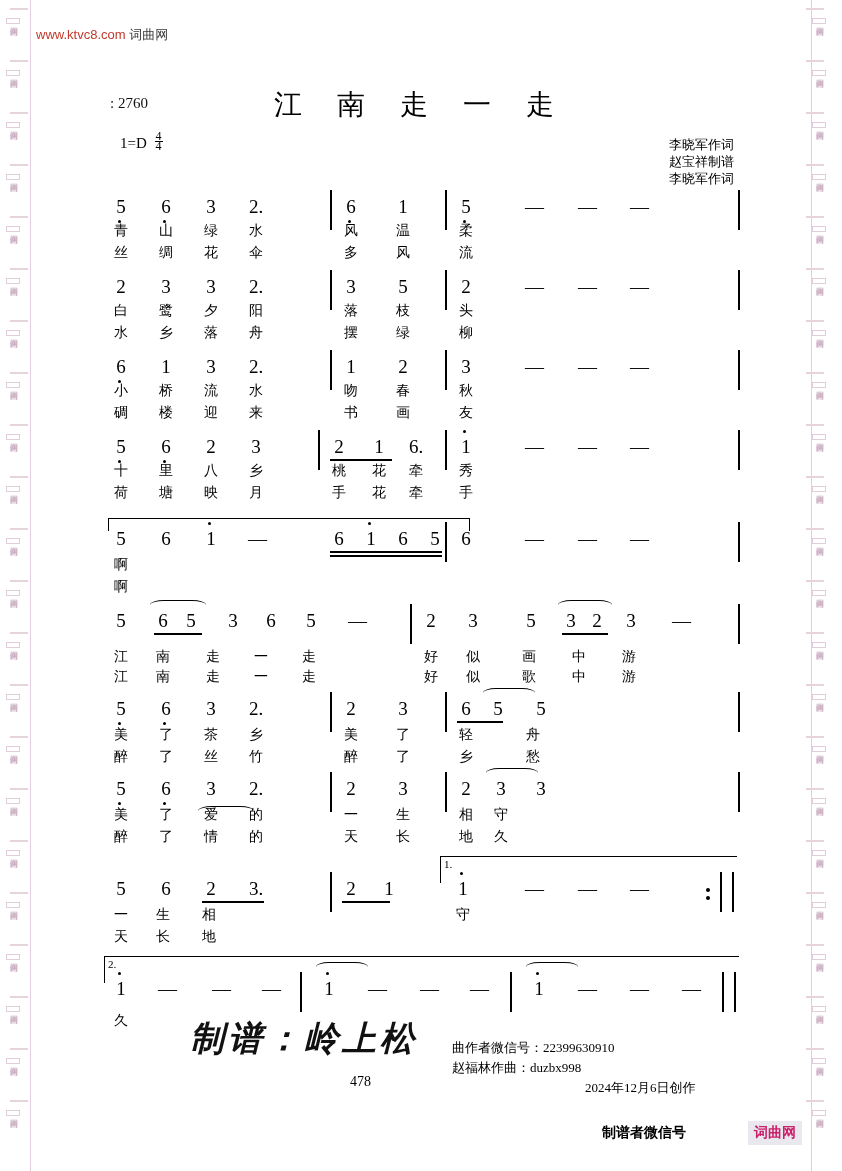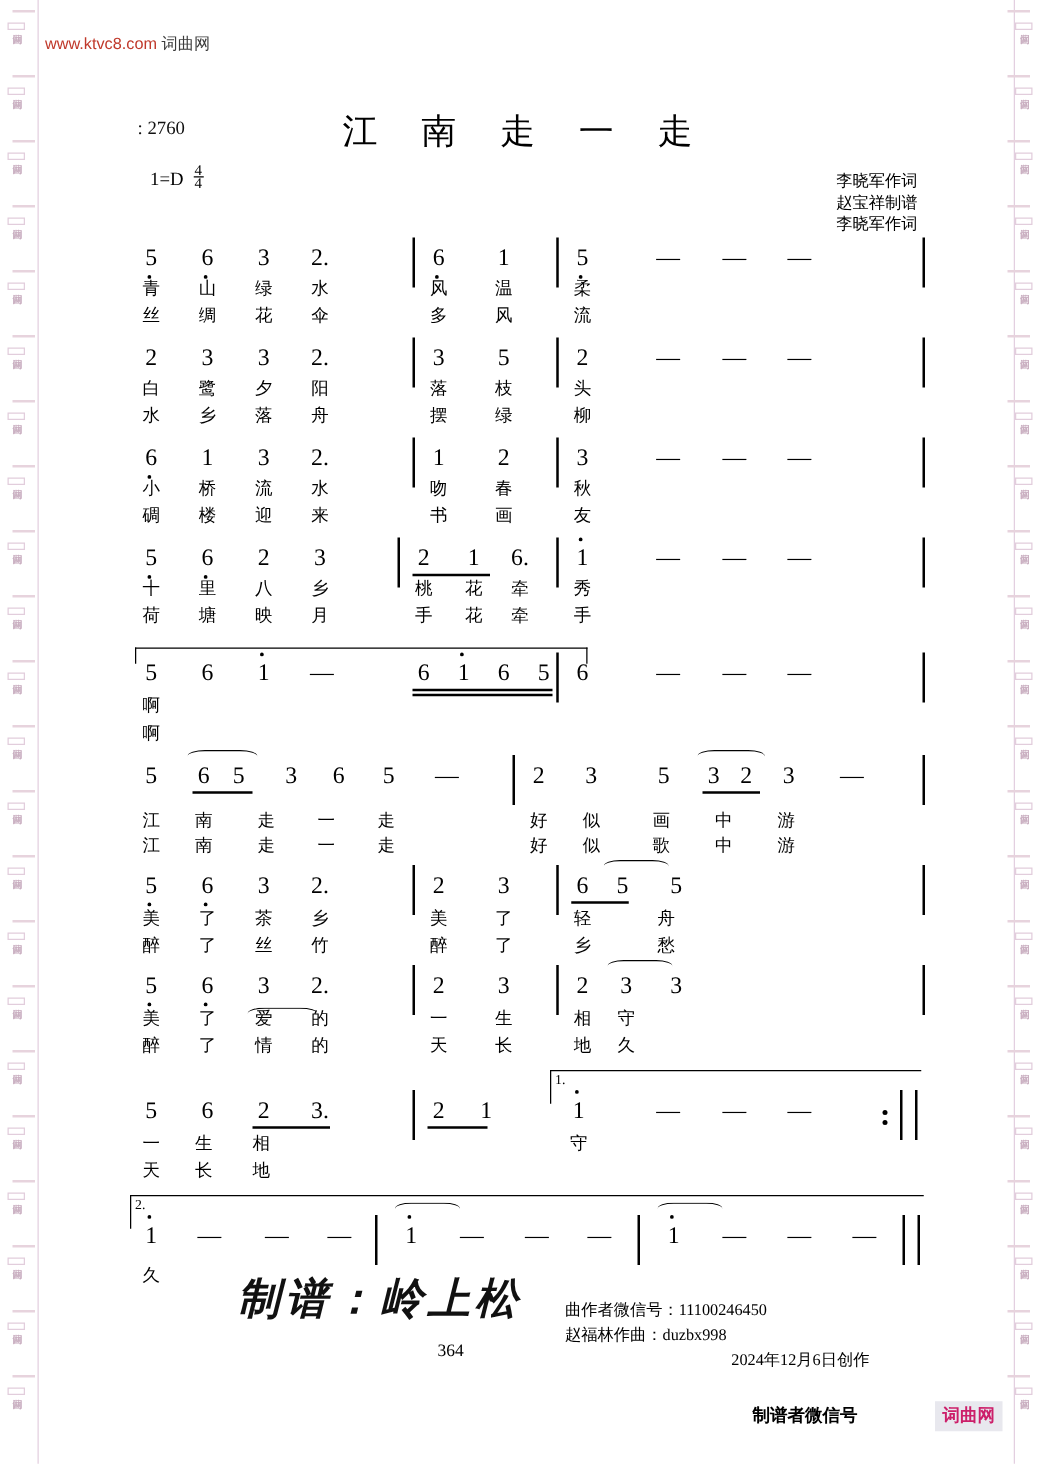--- a/index.html
+++ b/index.html
@@ -432,25 +432,25 @@
     <div class="slur" style="left: 526px; top: 962px; width: 52px;"></div>
     <div class="dash" style="left: 578px; top: 978px;">—</div>
     <div class="dash" style="left: 630px; top: 978px;">—</div>
     <div class="dash" style="left: 682px; top: 978px;">—</div>
     <div class="bar" style="left: 722px; top: 972px; height: 40px;"></div>
     <div class="bar" style="left: 734px; top: 972px; height: 40px;"></div>
   </div>
 
 <div class="sign">制谱：岭上松</div>
 <div class="foot-info">
-  <div>曲作者微信号：11100246450</div>
+  <div>曲作者微信号：22399630910</div>
   <div>赵福林作曲：duzbx998</div>
 </div>
 <div class="foot-date">2024年12月6日创作</div>
-<div class="page-no">364</div>
+<div class="page-no">478</div>
 <div class="source">制谱者微信号</div>
 <div class="brand">词曲网</div>
 
 <div class="wm-box" style="position: absolute; left: 6px; top: 18px;">词曲网</div>
 <div class="wm-tick" style="left: 10px; top: 8px;"></div>
 <div class="wm-box" style="position: absolute; left: 6px; top: 70px;">词曲网</div>
 <div class="wm-tick" style="left: 10px; top: 60px;"></div>
 <div class="wm-box" style="position: absolute; left: 6px; top: 122px;">词曲网</div>
 <div class="wm-tick" style="left: 10px; top: 112px;"></div>
 <div class="wm-box" style="position: absolute; left: 6px; top: 174px;">词曲网</div>

